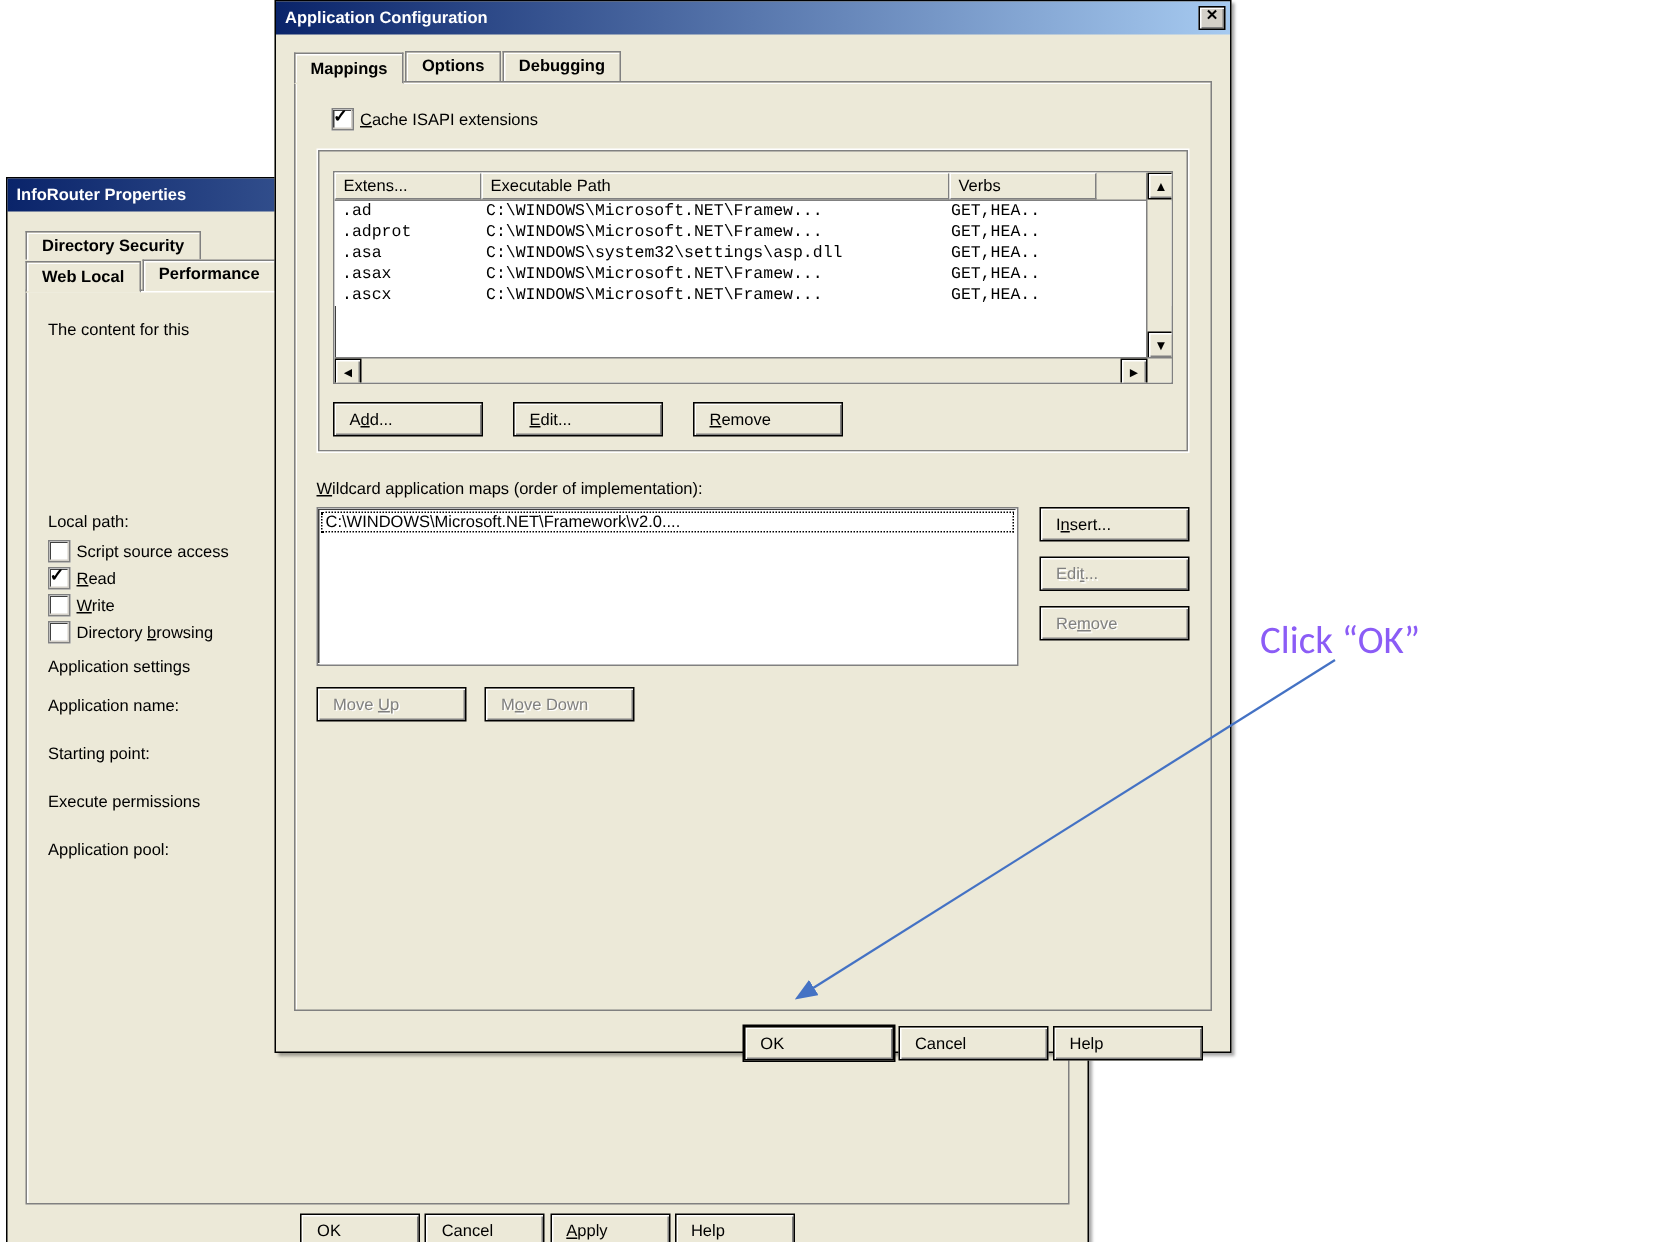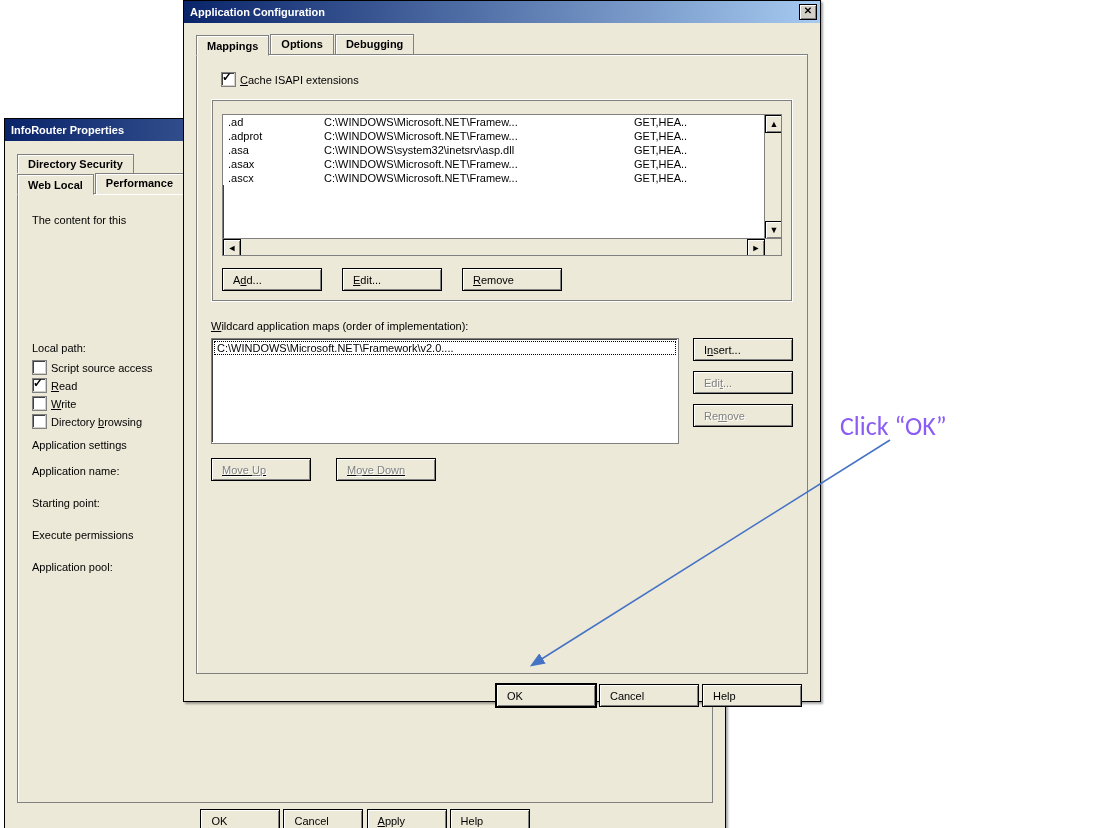--- a/index.html
+++ b/index.html
@@ -172,20 +172,21 @@
     border-bottom-color: #808080;
     padding: 2px 5px;
     overflow: hidden;
     white-space: nowrap;
   }
   .lv-body {
     background: #fff;
   }
   .lv-row {
     display: flex;
+    font-family: Liberation Mono, monospace;
   }
   .lv-row .cell {
     padding: 1px 5px;
     overflow: hidden;
     white-space: nowrap;
     text-overflow: ellipsis;
   }
   .col-ext, .cell-ext { width: 86px; }
   .col-path, .cell-path { width: 300px; }
   .col-verbs, .cell-verbs { width: 86px; }
@@ -322,34 +323,39 @@
 
       <div class="checkbox-row" style="margin-left:10px;">
         <span class="checkbox checked"></span>
         <span><span class="uk">C</span>ache ISAPI extensions</span>
       </div>
 
       <div class="groupbox" style="margin-top:12px;">
         <div class="legend">Application extensions</div>
 
         <div class="listview" style="height:140px;">
+          <div class="lv-header">
+            <div class="col col-ext">Extens...</div>
+            <div class="col col-path">Executable Path</div>
+            <div class="col col-verbs">Verbs</div>
+          </div>
           <div class="lv-body">
             <div class="lv-row">
               <div class="cell cell-ext">.ad</div>
               <div class="cell cell-path">C:\WINDOWS\Microsoft.NET\Framew...</div>
               <div class="cell cell-verbs">GET,HEA..</div>
             </div>
             <div class="lv-row">
               <div class="cell cell-ext">.adprot</div>
               <div class="cell cell-path">C:\WINDOWS\Microsoft.NET\Framew...</div>
               <div class="cell cell-verbs">GET,HEA..</div>
             </div>
             <div class="lv-row">
               <div class="cell cell-ext">.asa</div>
-              <div class="cell cell-path">C:\WINDOWS\system32\inetsrv\asp.dll</div>
+              <div class="cell cell-path">C:\WINDOWS\system32\settings\asp.dll</div>
               <div class="cell cell-verbs">GET,HEA..</div>
             </div>
             <div class="lv-row">
               <div class="cell cell-ext">.asax</div>
               <div class="cell cell-path">C:\WINDOWS\Microsoft.NET\Framew...</div>
               <div class="cell cell-verbs">GET,HEA..</div>
             </div>
             <div class="lv-row">
               <div class="cell cell-ext">.ascx</div>
               <div class="cell cell-path">C:\WINDOWS\Microsoft.NET\Framew...</div>
@@ -379,21 +385,21 @@
         <div class="listbox" style="flex:1;">
           <div class="item selected">C:\WINDOWS\Microsoft.NET\Framework\v2.0....</div>
         </div>
         <div style="display:flex; flex-direction:column; gap:10px;">
           <button class="btn" style="min-width:100px;">I<span class="uk">n</span>sert...</button>
           <button class="btn disabled" style="min-width:100px;" disabled="">Edi<span class="uk">t</span>...</button>
           <button class="btn disabled" style="min-width:100px;" disabled="">Re<span class="uk">m</span>ove</button>
         </div>
       </div>
 
-      <div style="margin-top:14px; display:flex; gap:25px;text-decoration:underline;">
+      <div style="margin-top:14px; display:flex; gap:12px;">
         <button class="btn disabled" disabled="" style="min-width:100px;">Move <span class="uk">U</span>p</button>
         <button class="btn disabled" disabled="" style="min-width:100px;">M<span class="uk">o</span>ve Down</button>
       </div>
 
     </div>
 
     <div style="text-align:right; padding:6px 10px 0 0;">
       <button class="btn default-btn" style="min-width:100px;">OK</button>
       <button class="btn" style="min-width:100px;">Cancel</button>
       <button class="btn" style="min-width:100px;">Help</button>

